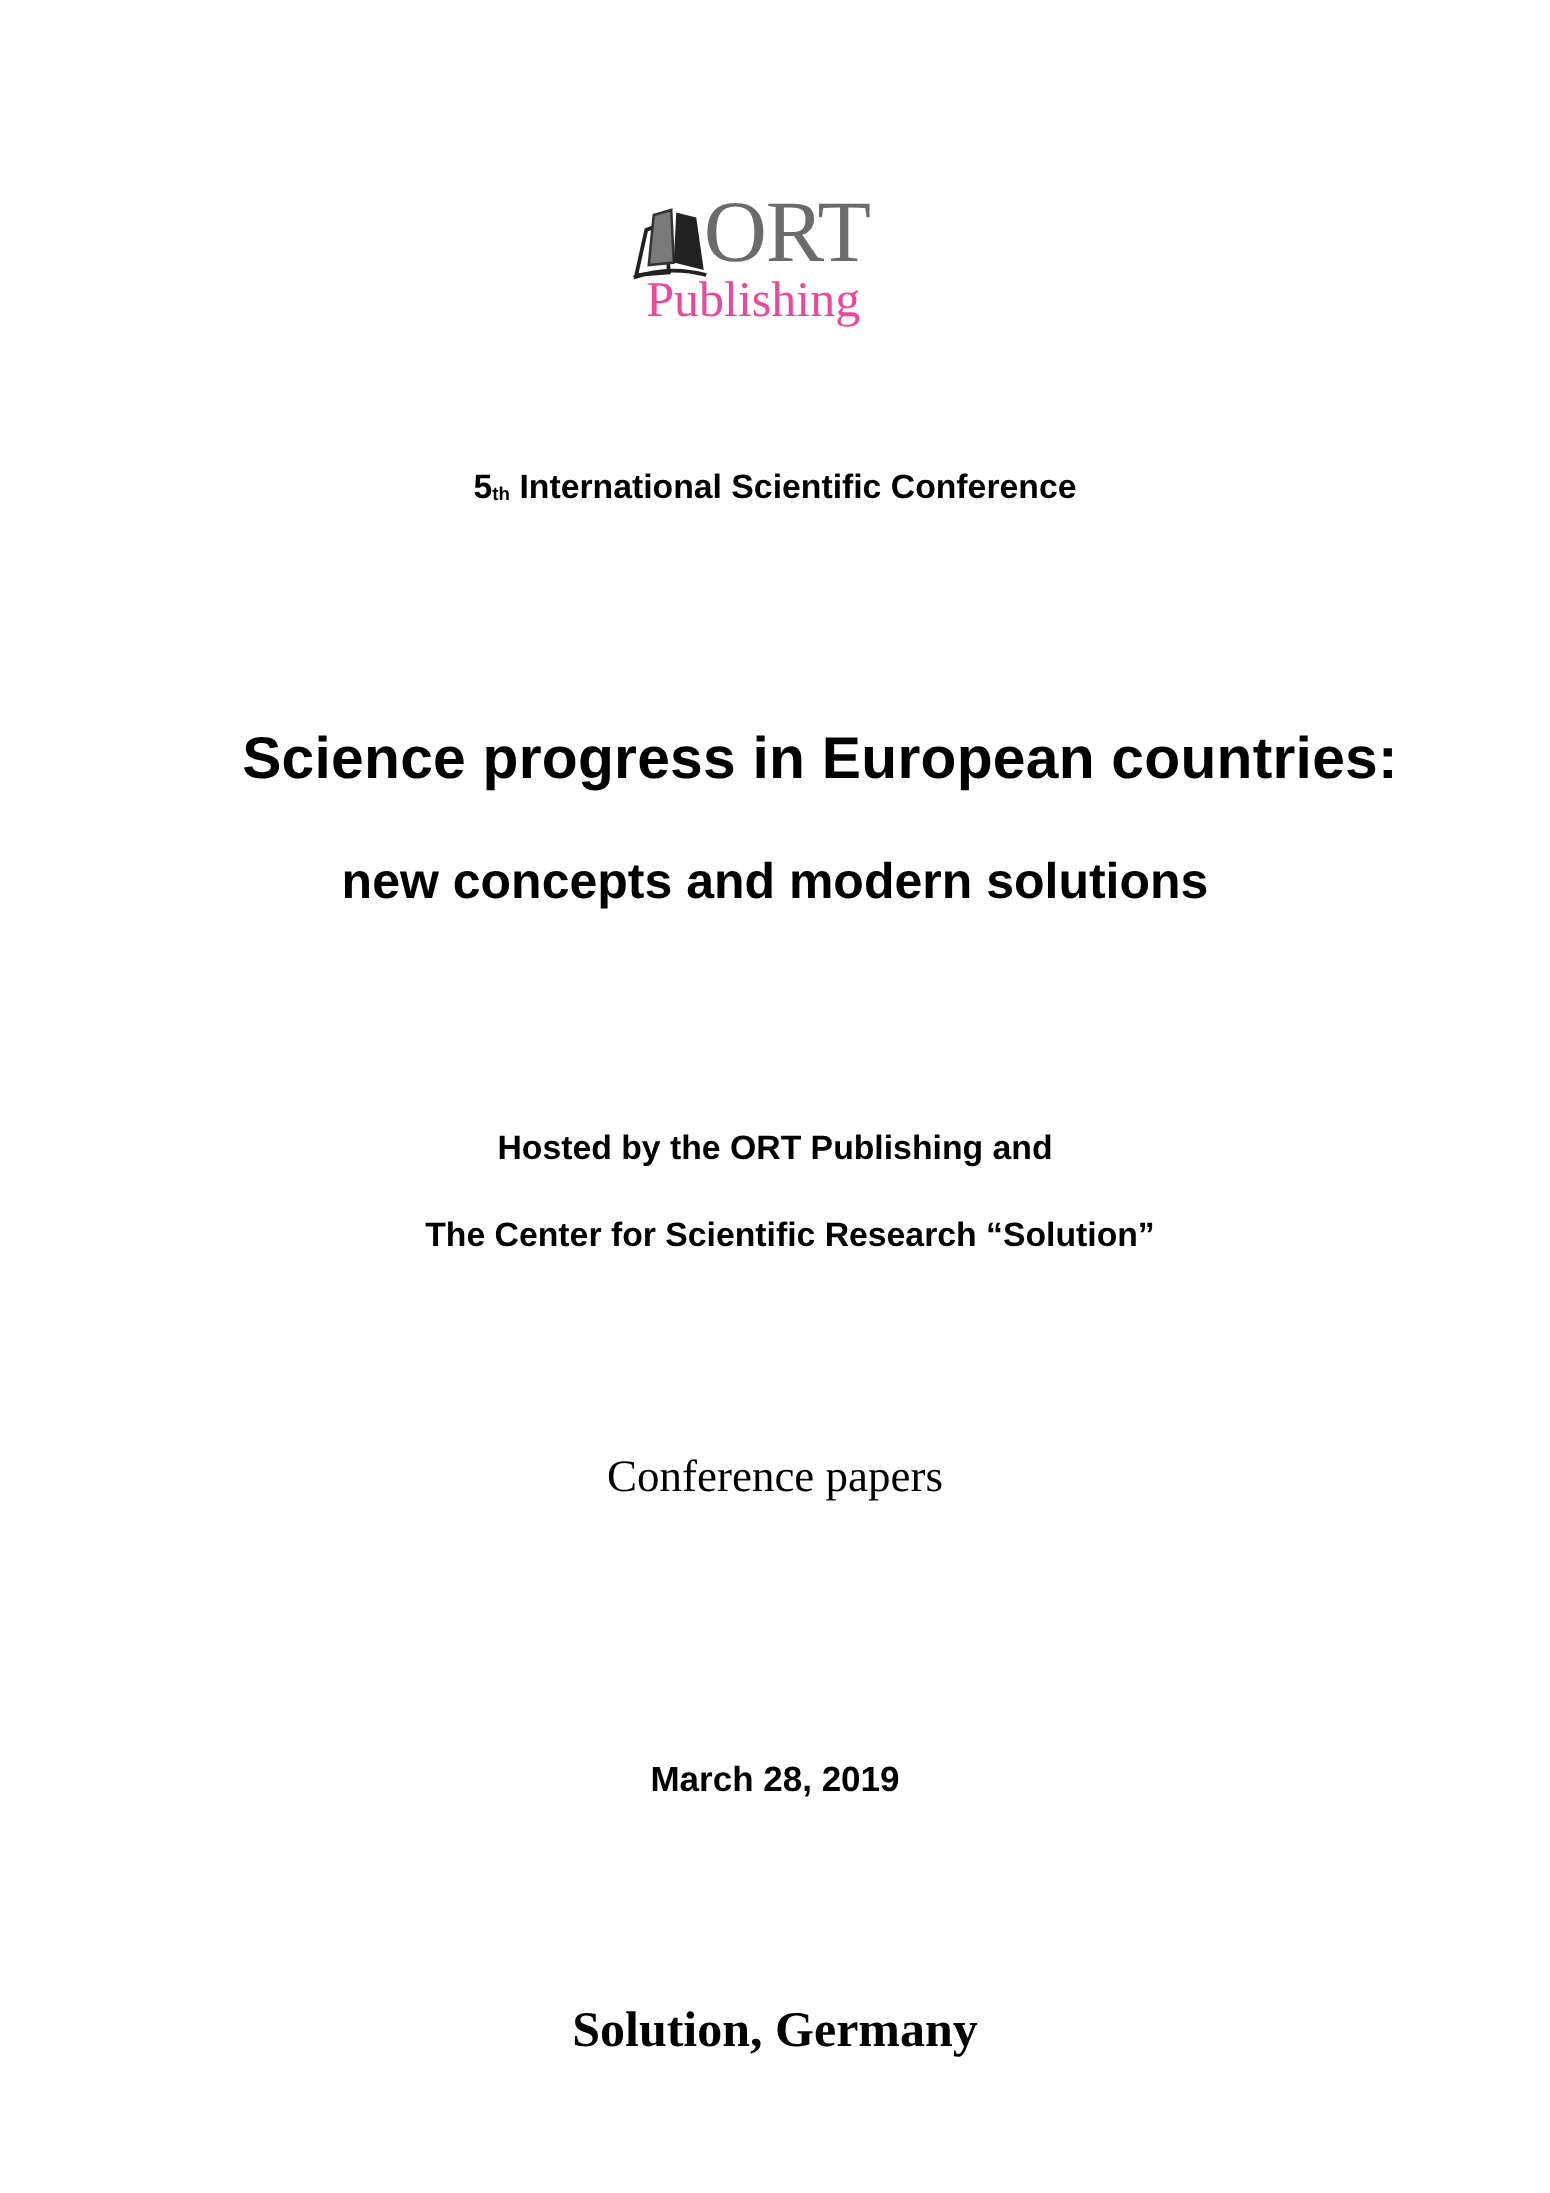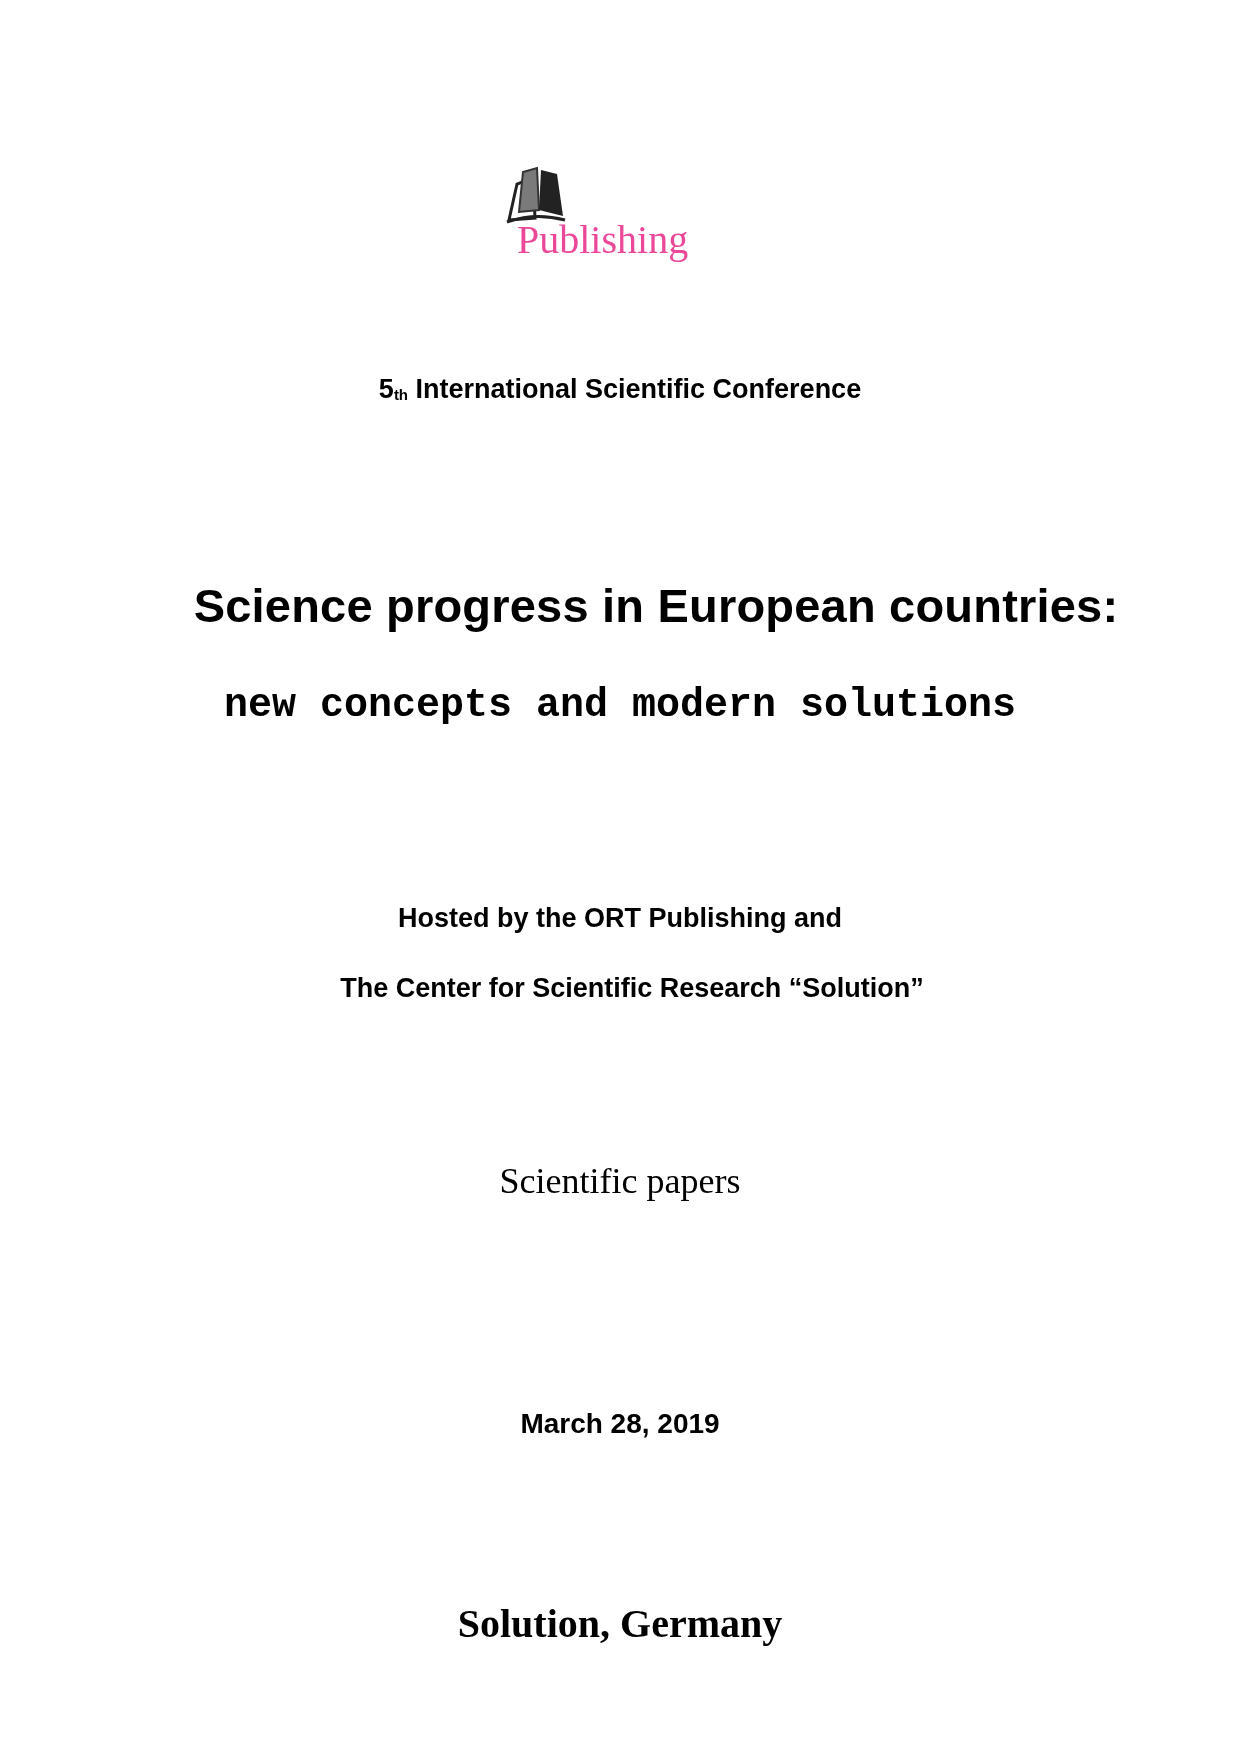--- a/index.html
+++ b/index.html
@@ -9,48 +9,49 @@
   .serif { font-family:"Liberation Serif", "DejaVu Serif", serif; }
 
   #logo { position:absolute; left:505px; top:158px; width:200px; height:110px; }
   #logo .book { position:absolute; left:0; top:6px; width:62px; height:62px; }
   #logo .ort { position:absolute; left:58px; top:-6px; font-family:"Liberation Serif", serif; font-size:70px; color:#6b6b6b; letter-spacing:-1px; line-height:1; }
   #logo .pub { position:absolute; left:12px; top:62px; font-family:"Liberation Serif", serif; font-size:40px; color:#ec4899; line-height:1; }
 
   #edition { top:374px; font-size:27px; }
   #edition sub { font-size:15px; vertical-align:baseline; position:relative; top:2px; }
   #title1 { top:578px; font-size:47px; letter-spacing:0.2px;margin-left:36px; }
-  #title2 { top:683px; font-size:40px;font-family:Liberation Mono, monospace; }
+  #title2 { top:683px; font-size:40px; }
   #hosted1 { top:903px; font-size:27px; }
   #hosted2 { top:973px; font-size:27px;padding-left:12px; }
   #ctype { top:1160px; font-size:36px; }
   #date { top:1408px; font-size:28px; }
   #place { top:1600px; font-size:40px; font-weight:bold; }
 </style>
 </head>
 <body>
 
 <div id="logo">
   <svg class="book" viewBox="0 0 62 62">
     <path d="M4 56 L12 20 L28 14 L30 54 Z" fill="#ffffff" stroke="#222" stroke-width="3"></path>
     <path d="M14 48 L18 8 L32 4 L34 46 Z" fill="#7a7a7a" stroke="#333" stroke-width="2"></path>
     <path d="M34 46 L36 6 L52 10 L58 52 Z" fill="#222"></path>
     <path d="M2 58 Q30 48 60 56" fill="none" stroke="#222" stroke-width="3"></path>
   </svg>
+  <span class="ort">ORT</span>
   <span class="pub">Publishing</span>
 </div>
 
 <div id="edition" class="abs sans">
   <span>5</span><sub>th</sub>
   <span>International Scientific Conference</span>
 </div>
 
 <div id="title1" class="abs sans">Science progress in European countries:</div>
 <div id="title2" class="abs sans">new concepts and modern solutions</div>
 
 <div id="hosted1" class="abs sans">Hosted by the ORT Publishing and</div>
 <div id="hosted2" class="abs sans">The Center for Scientific Research “Solution”</div>
 
-<div id="ctype" class="abs serif">Scientific papers</div>
+<div id="ctype" class="abs serif">Conference papers</div>
 
 <div id="date" class="abs sans">March 28, 2019</div>
 
 <div id="place" class="abs serif">Solution, Germany</div>
 
 </body></html>

